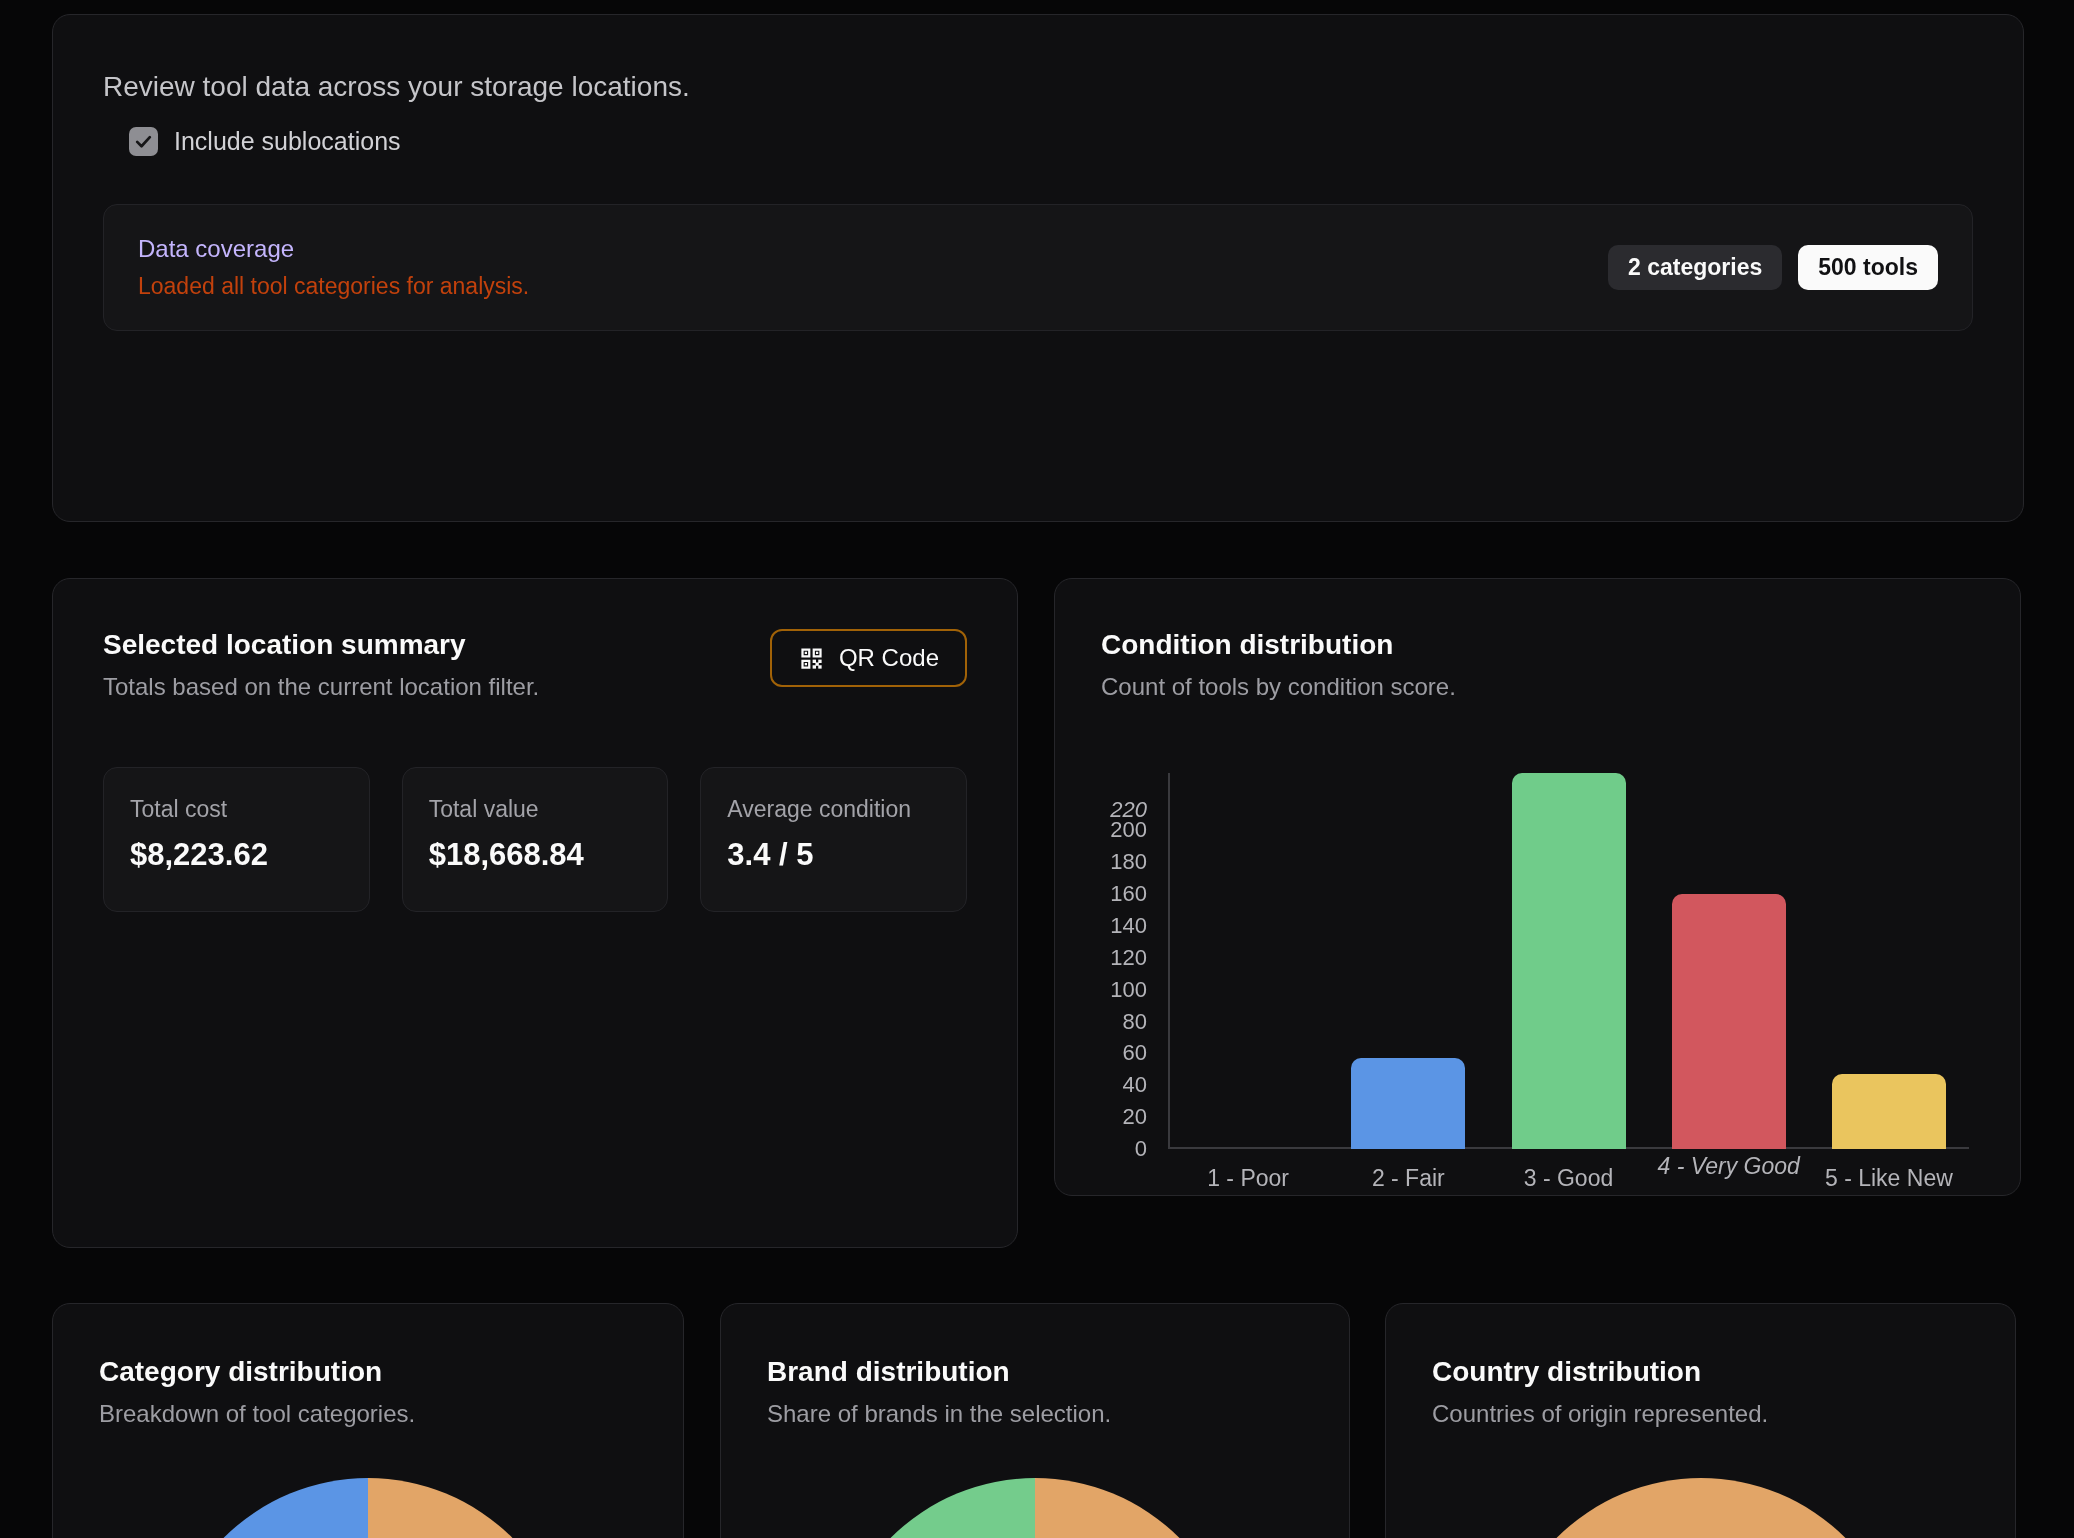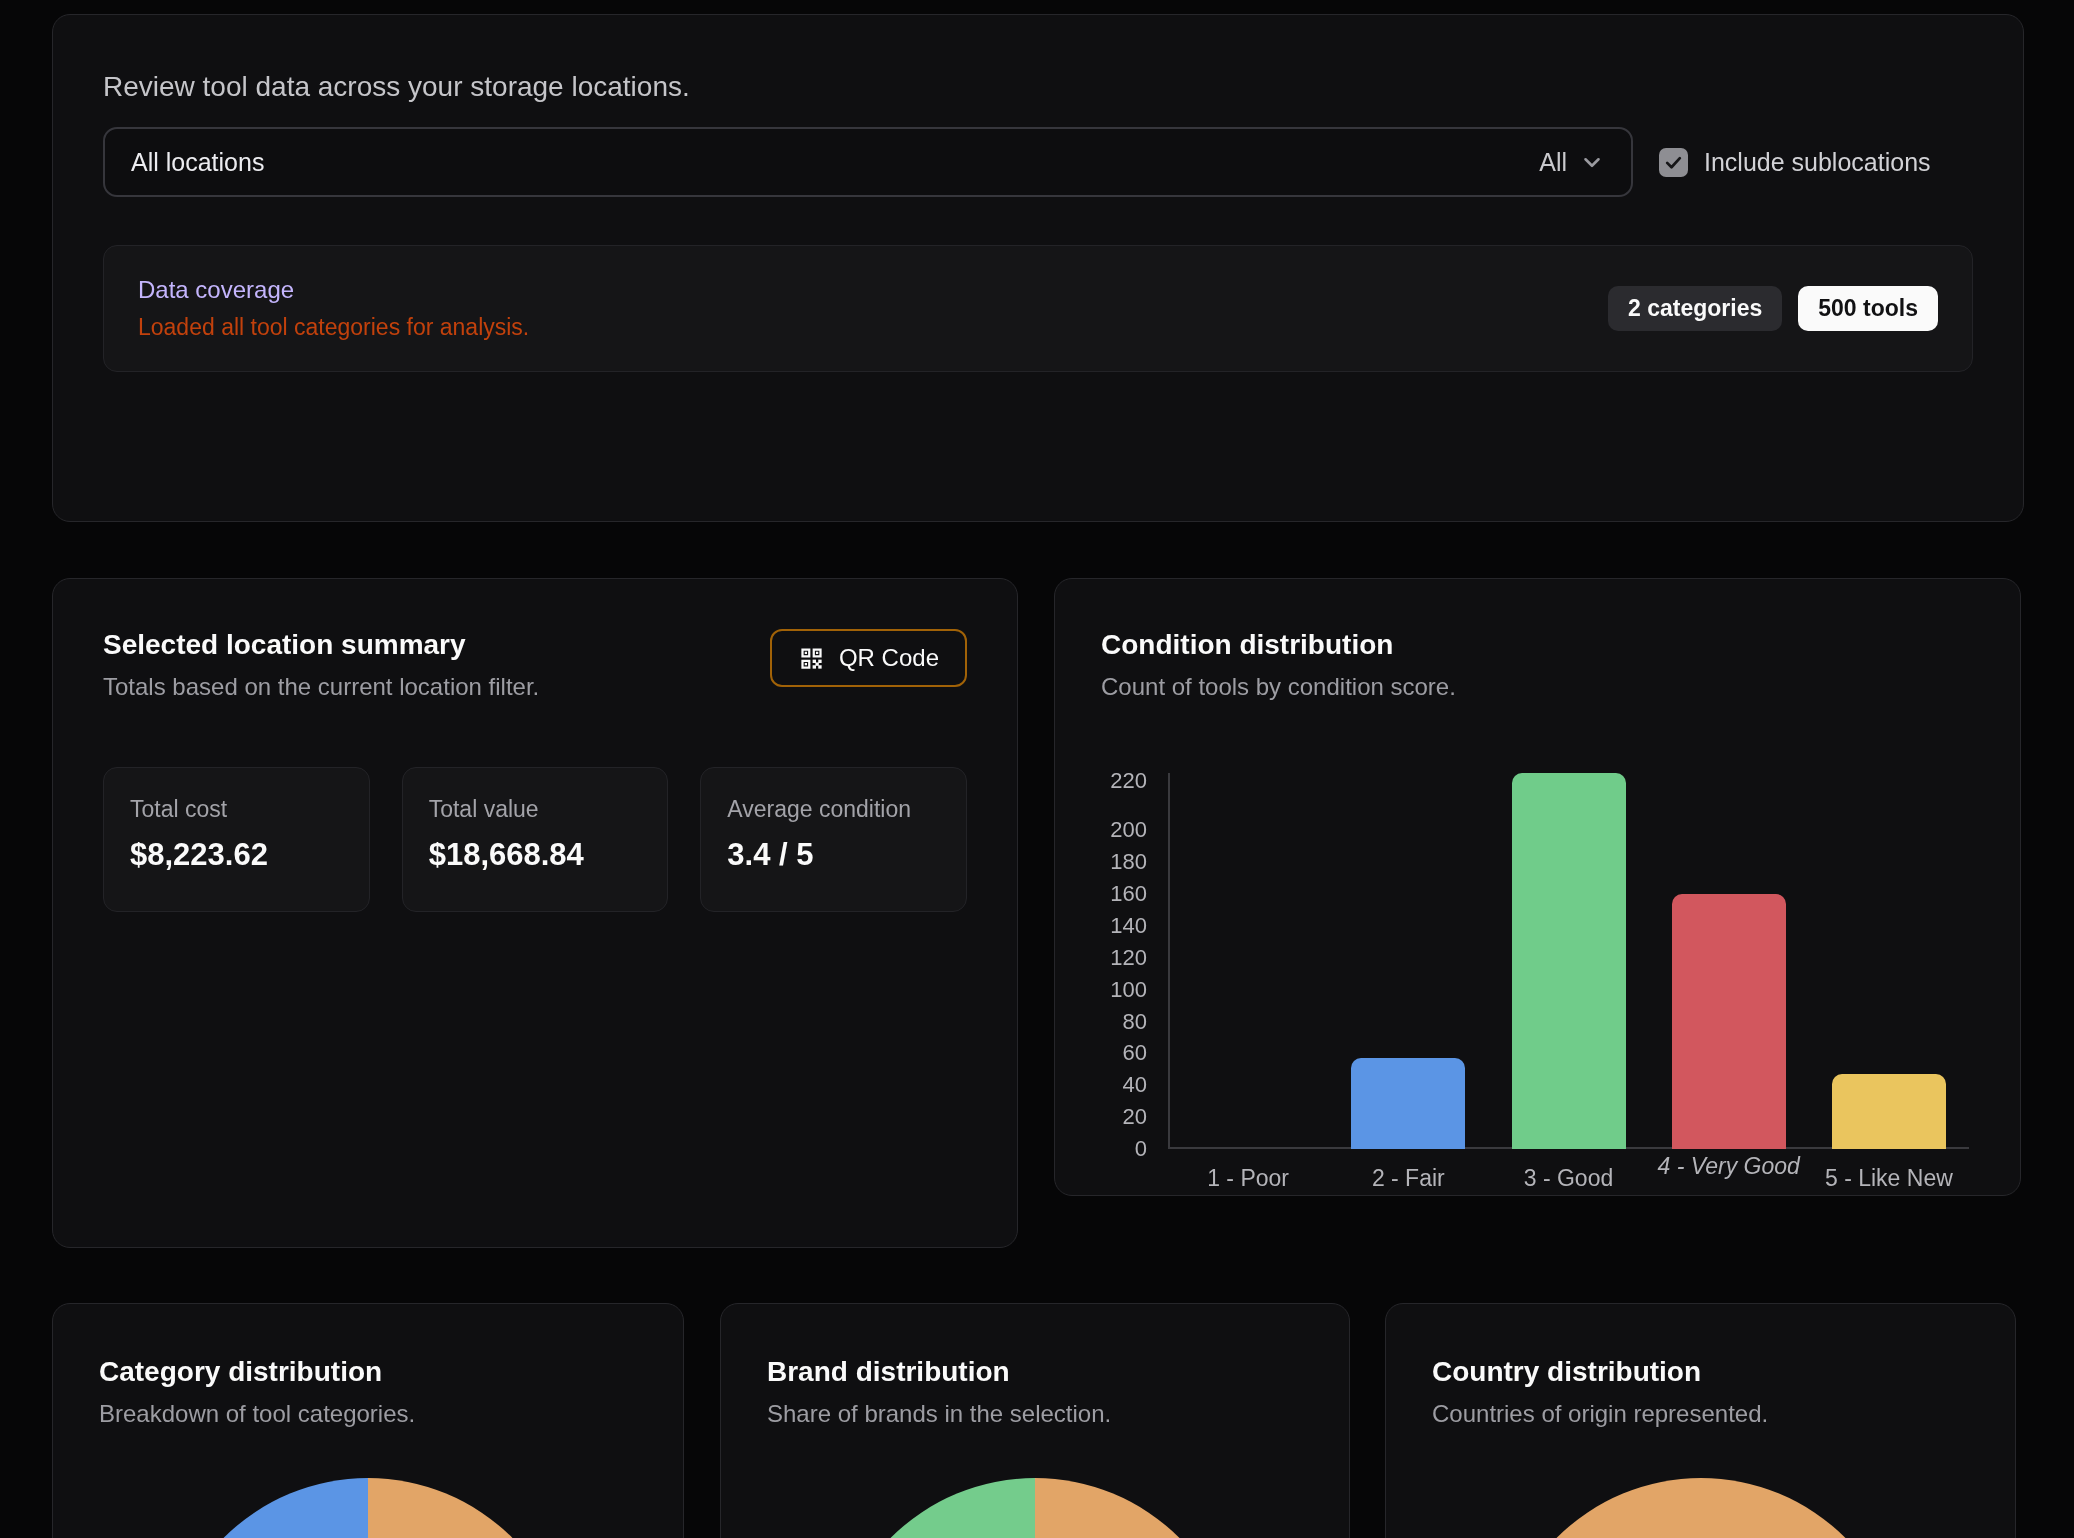--- a/index.html
+++ b/index.html
@@ -55,31 +55,20 @@
 </head>
 <body>
 
 <div class="canvas">
 
   <section class="card top-card">
     <div class="intro">Review tool data across your storage locations.</div>
 
 
     <div class="select-row">
-      <div class="select">
-        <span class="select-value">All locations</span>
-        <span class="select-right">
-          <span>All</span>
-          <span style="display:flex;">
-            <svg width="26" height="26" viewBox="0 0 24 24" fill="none" stroke="#9a9aa0" stroke-width="2.4" stroke-linecap="round" stroke-linejoin="round">
-                <path d="M6 9.5l6 6 6-6"></path>
-              </svg>
-          </span>
-        </span>
-      </div>
       <label class="checkbox-row">
         <span class="checkbox">
           <span style="display:flex;">
             <svg viewBox="0 0 24 24" width="19" height="19" fill="none" stroke="#161618" stroke-width="3.4" stroke-linecap="round" stroke-linejoin="round">
                 <path d="M4 12.5l5.5 5.5L20 6.5"></path>
               </svg>
           </span>
         </span>
         <span class="checkbox-label">Include sublocations</span>
       </label>
@@ -142,21 +131,21 @@
         <div class="ytick" style="top: 527.136px;">20</div>
         <div class="ytick" style="top: 495.271px;">40</div>
         <div class="ytick" style="top: 463.407px;">60</div>
         <div class="ytick" style="top: 431.542px;">80</div>
         <div class="ytick" style="top: 399.678px;">100</div>
         <div class="ytick" style="top: 367.814px;">120</div>
         <div class="ytick" style="top: 335.949px;">140</div>
         <div class="ytick" style="top: 304.085px;">160</div>
         <div class="ytick" style="top: 272.22px;">180</div>
         <div class="ytick" style="top: 240.356px;">200</div>
-        <div class="ytick" style="top: 191px;">220</div>
+        <div class="ytick" style="top: 220px; font-style: italic;">220</div>
         <div class="xtick" style="left: 83.1px; top: 586px;">1 - Poor</div>
         <div class="bar" style="left: 296.3px; width: 114px; top: 479.186px; height: 90.8136px; background: rgb(91, 149, 229);"></div>
         <div class="xtick" style="left: 243.3px; top: 586px;">2 - Fair</div>
         <div class="bar" style="left: 456.5px; width: 114px; top: 194px; height: 376px; background: rgb(112, 204, 138);"></div>
         <div class="xtick" style="left: 403.5px; top: 586px;">3 - Good</div>
         <div class="bar" style="left: 616.7px; width: 114px; top: 315.085px; height: 254.915px; background: rgb(210, 87, 94);"></div>
         <div class="xtick" style="left: 563.7px; top: 574px; font-style: italic;">4 - Very Good</div>
         <div class="bar" style="left: 776.9px; width: 114px; top: 495.119px; height: 74.8814px; background: rgb(234, 197, 94);"></div>
         <div class="xtick" style="left: 723.9px; top: 586px;">5 - Like New</div>
       </div>

